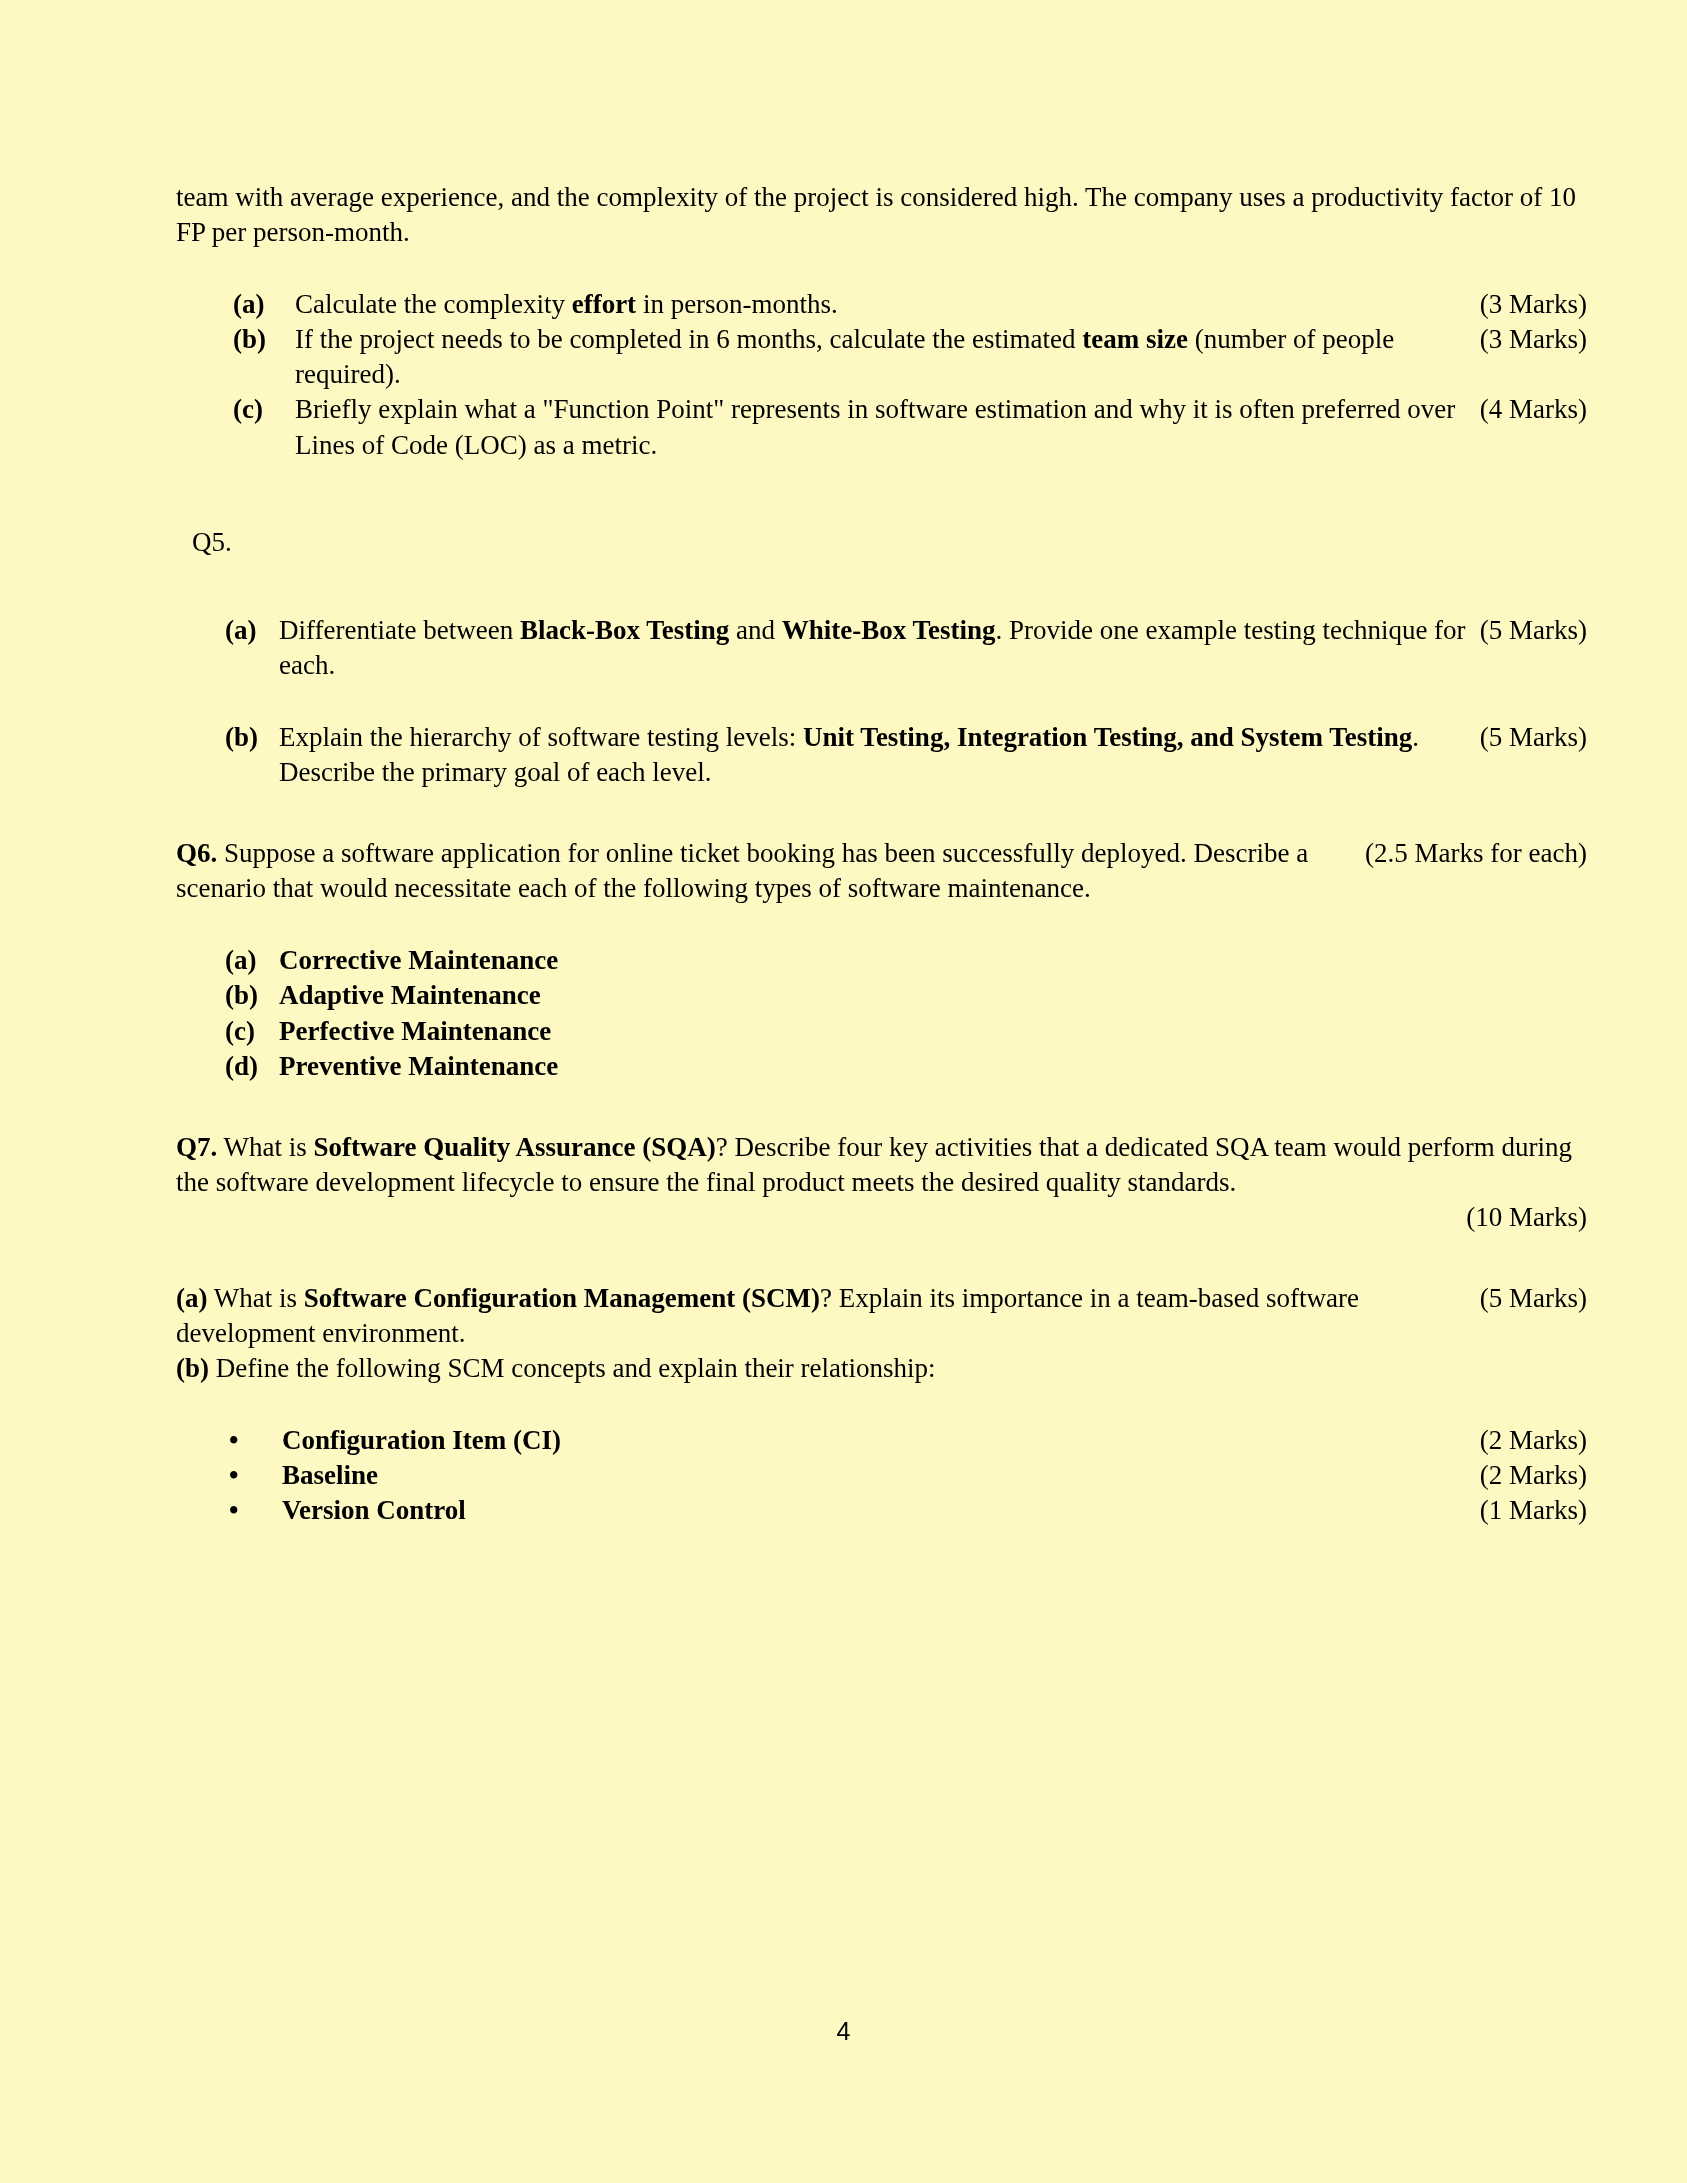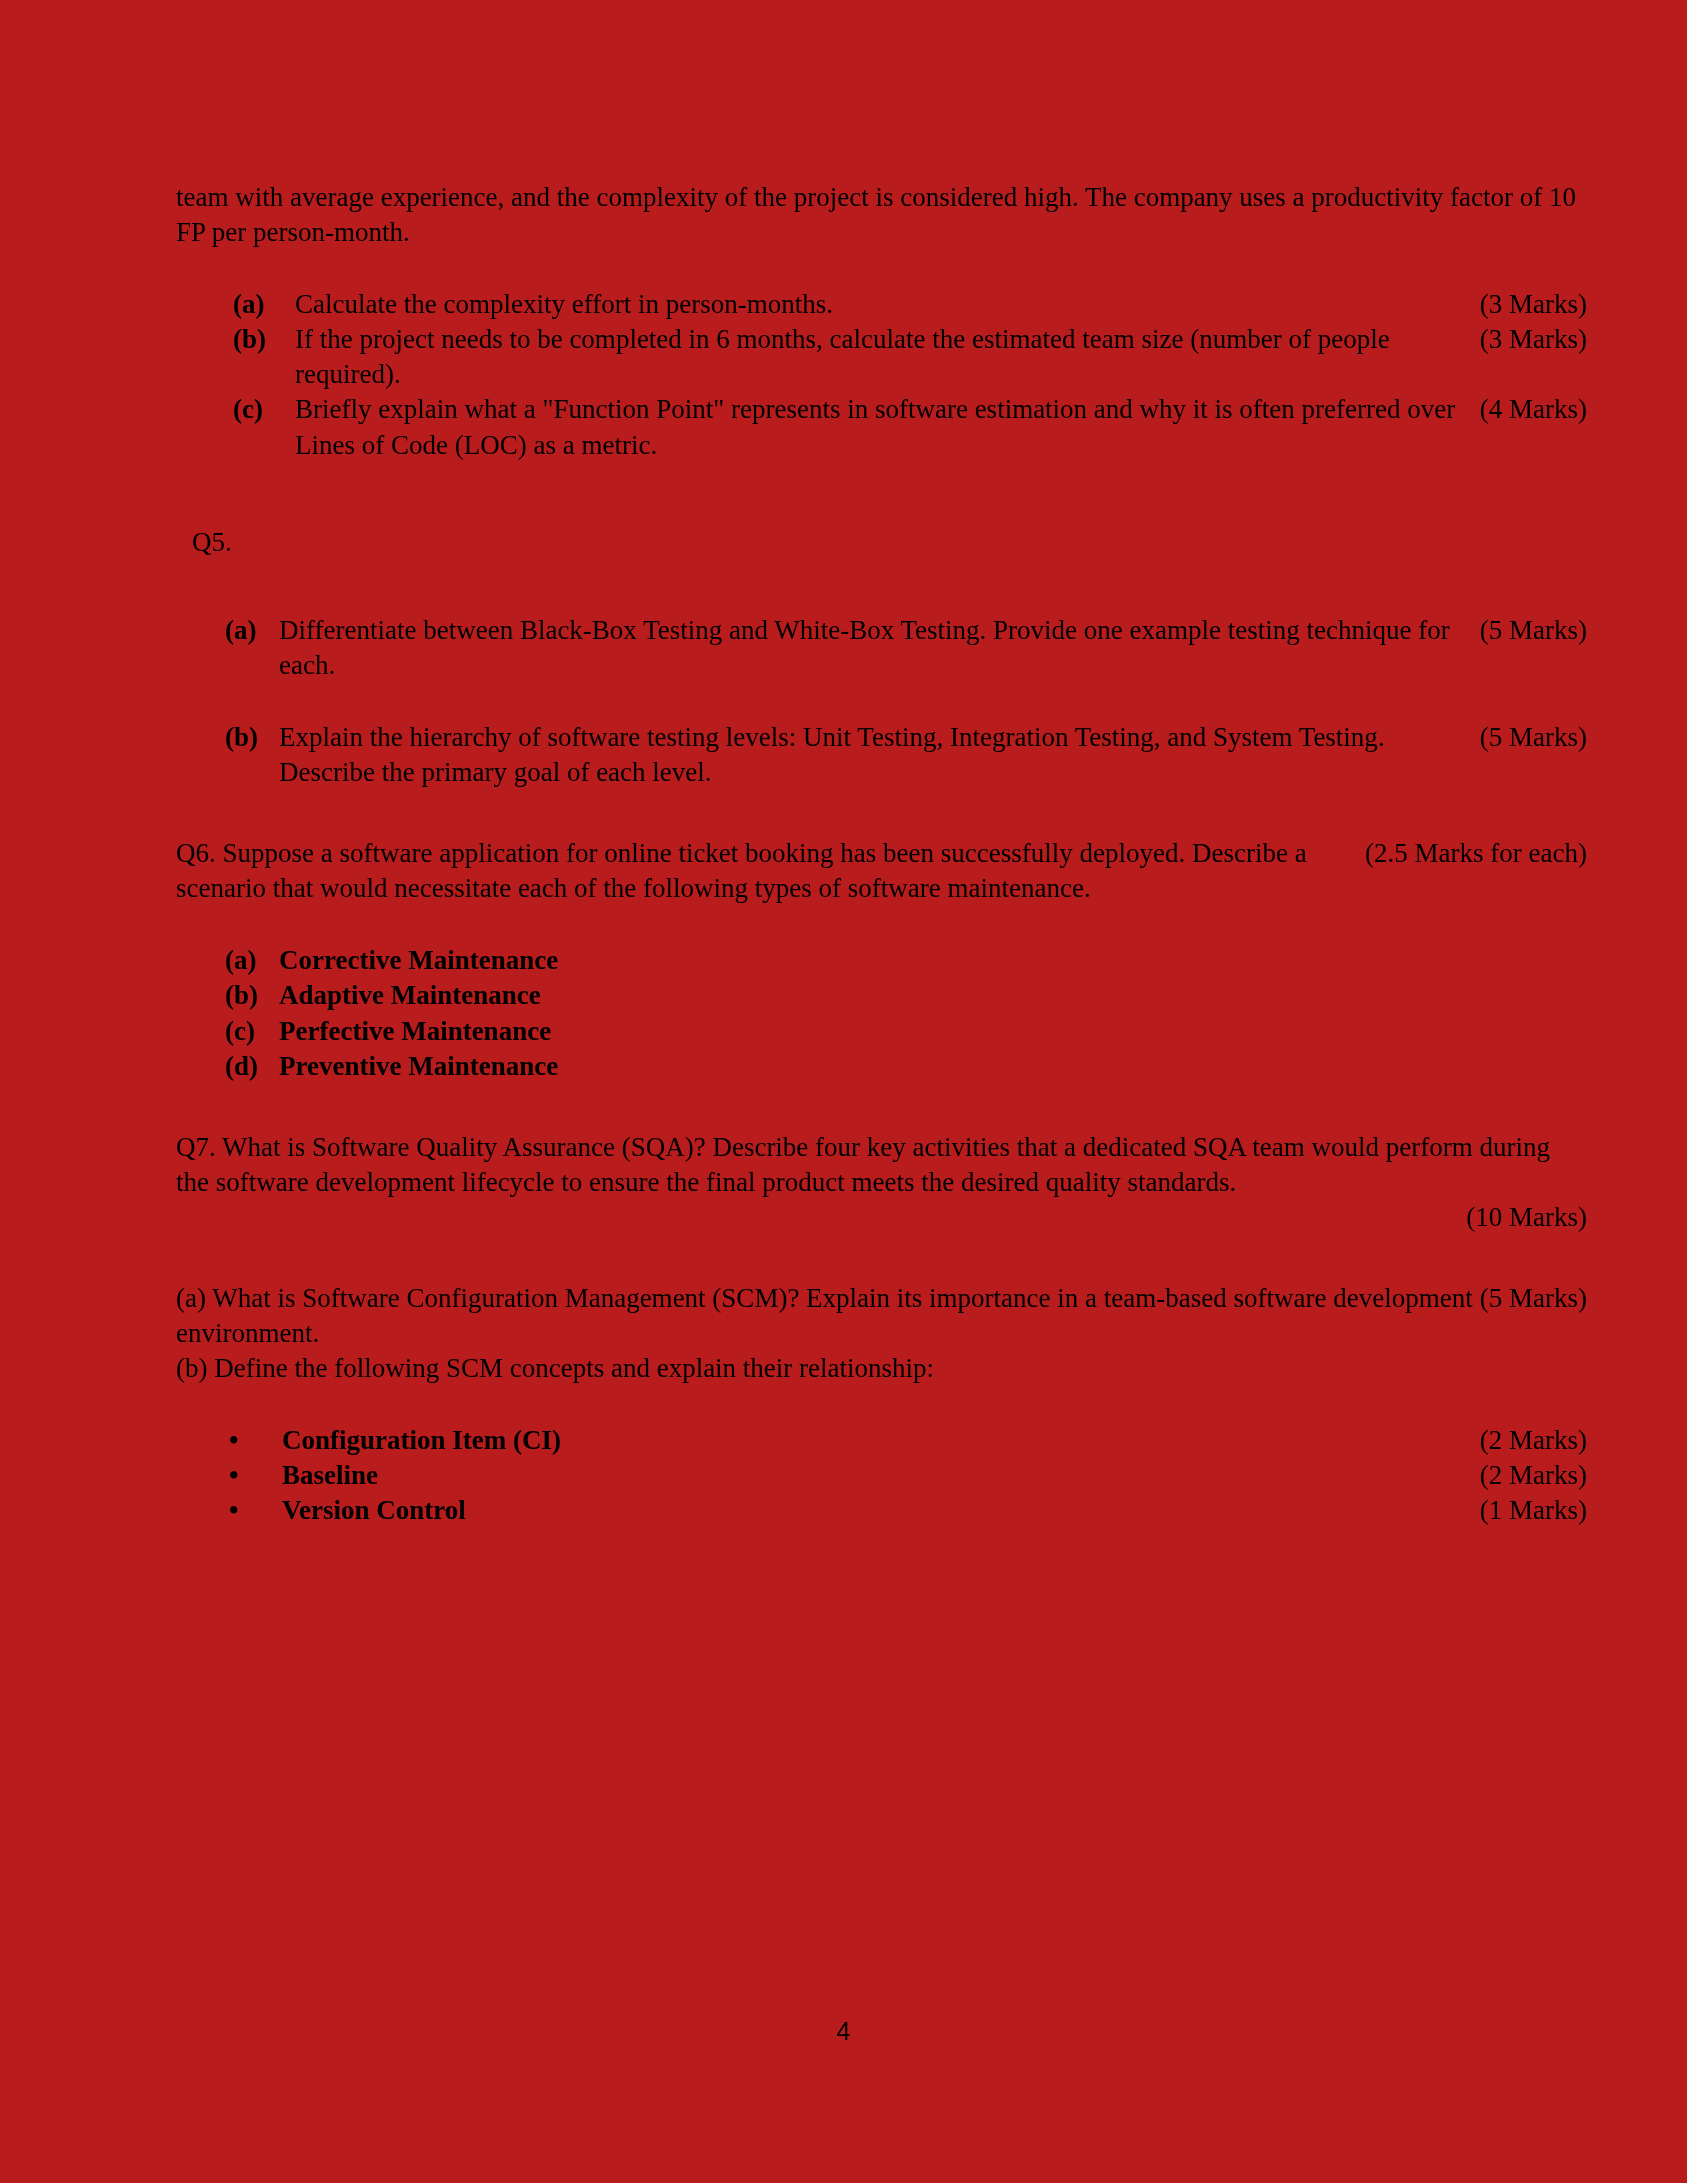--- a/index.html
+++ b/index.html
@@ -9,39 +9,39 @@
     background: #ffffff;
   }
   body {
     font-family: "Liberation Serif", "DejaVu Serif", serif;
     color: #000000;
   }
   .page {
     position: relative;
     width: 1687px;
     height: 2183px;
-    background: #b91c1c;
+    background: #fef9c3;
     box-sizing: border-box;
     overflow: hidden;
   }
   .content {
     position: absolute;
     left: 176px;
     top: 180px;
     width: 1411px;
   }
 
   
   .para {
     font-size: 27px;
     line-height: 1.30;
     margin: 0;
     text-align: left;
   }
-  b, .b { font-weight: normal; }
+  b, .b { font-weight: bold; }
 
   
   .marks {
     font-weight: normal;
     float: right;
     white-space: nowrap;
   }
   .clearfix::after { content: ""; display: block; clear: both; }
   .gap-m  { height: 37px; }
   .gap-l  { height: 46px; }

